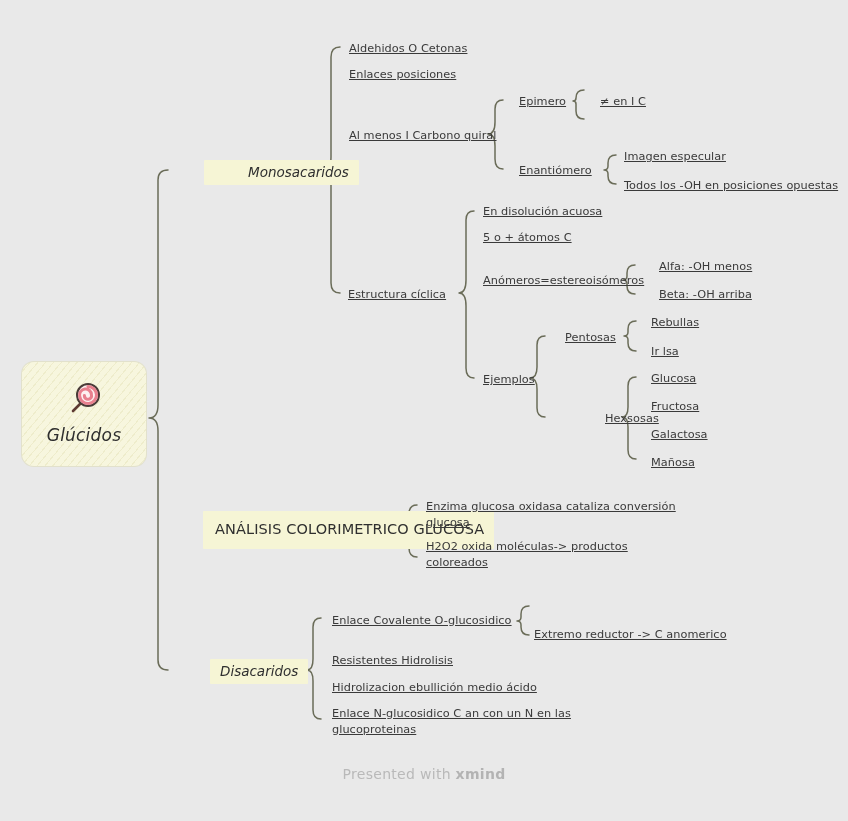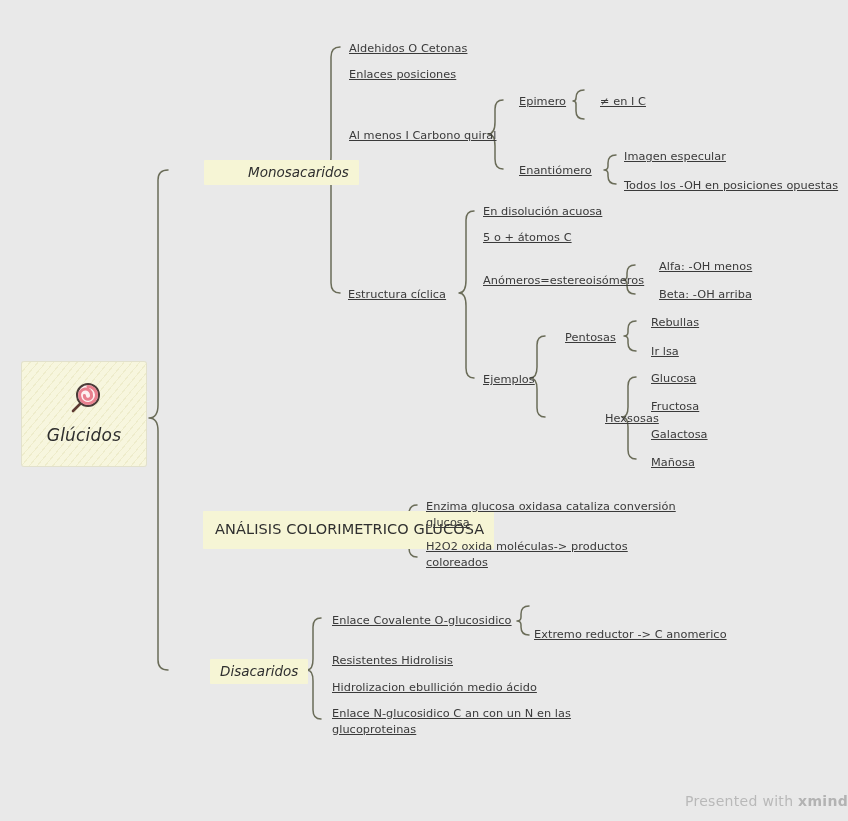--- a/index.html
+++ b/index.html
@@ -36,21 +36,21 @@
     line-height: 1.30;
   }
   
   .central {
     left: 22px;
     top: 362px;
     width: 124px;
     height: 104px;
     background: #f7f6de;
     box-shadow: 0 0 0 1px rgba(220,218,180,0.55);
-    border-radius: 2px;
+    border-radius: 12px;
     overflow: hidden;
   }
   .central::before {
     content: "";
     position: absolute;
     inset: 0;
     background: repeating-linear-gradient(
         -50deg,
         rgba(228,225,182,0.0) 0px,
         rgba(228,225,182,0.0) 5px,
@@ -112,22 +112,22 @@
     color: #3a3a3a;
     letter-spacing: .05px;
     white-space: pre-line;
     line-height: 1.38;
     text-decoration: underline;
   }
 
   .footer {
     position: absolute;
     left: 0; right: 0;
-    bottom: 12px;
-    text-align: right;
+    bottom: 39px;
+    text-align: center;
     font-size: 14px;
     color: #b9b9b9;
     letter-spacing: .3px;
   }
   .footer b { color: #b3b3b3; font-weight: bold; }
 </style>
 </head>
 <body>
 
 <div id="canvas">

